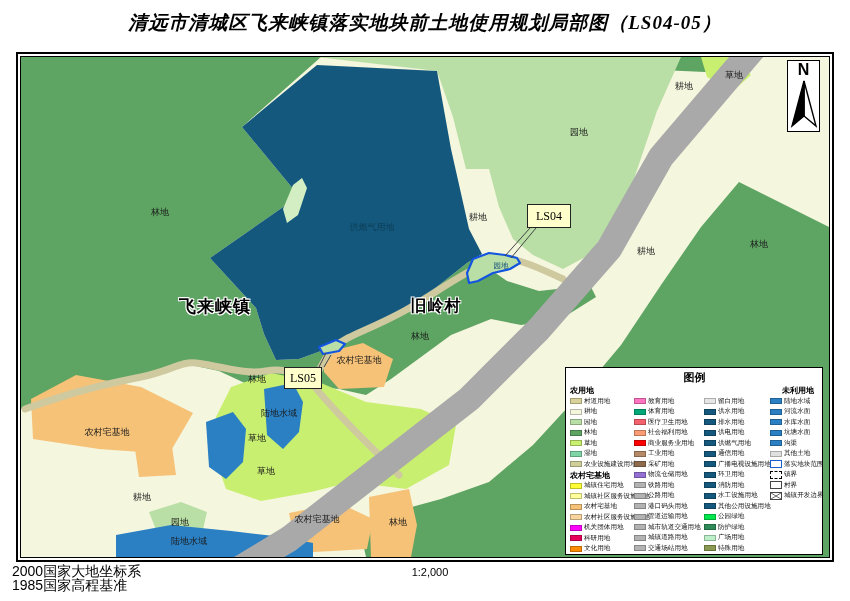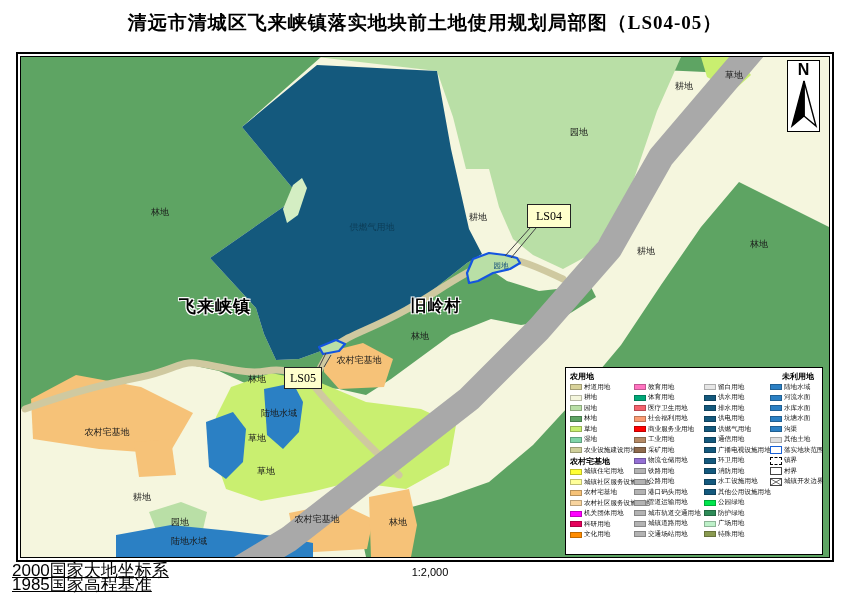--- a/index.html
+++ b/index.html
@@ -1,20 +1,20 @@
 <!DOCTYPE html>
 <html><head>
 <meta charset="utf-8">
 <style>
   html,body{margin:0;padding:0;background:#fff;}
   .page{position:relative;width:850px;height:601px;background:#ffffff;overflow:hidden;
         font-family:"Liberation Sans",sans-serif;}
   .title{position:absolute;left:0;top:10px;width:850px;text-align:center;
          font-family:"Liberation Serif",serif;font-weight:bold;font-size:19px;
-         letter-spacing:1px;color:#000;}
+         letter-spacing:1px;color:#000;font-style:italic;}
   
   .map-frame{position:absolute;left:16px;top:52px;width:818px;height:510px;
              border:2px solid #000;box-sizing:border-box;padding:2px;background:#fff;}
   .map-inner{position:relative;width:808px;height:500px;border:1px solid #000;
              box-sizing:content-box;overflow:hidden;background:#f5f6de;}
   .map-inner > svg{position:absolute;left:0;top:0;}
   
   .f-base{fill:#f5f6de;}
   .f-forest{fill:#5ea463;}
   .f-orchard{fill:#b9dfa6;}
@@ -62,21 +62,21 @@
   .swatch{width:12px;height:6px;flex:0 0 12px;margin-right:2px;box-sizing:border-box;
           border:0.5px solid rgba(0,0,0,.25);position:relative;}
   .swatch.outline-blue{background:#fff !important;border:1.6px solid #1760d6;height:8px;}
   .swatch.dashed{background:#fff !important;border:1.4px dashed #000;height:8px;}
   .swatch.outline{background:#fff !important;border:1px solid #444;height:8px;}
   .swatch.cross{background:#fff !important;border:1px solid #444;height:8px;}
   .swatch.cross svg{position:absolute;left:0;top:0;width:100%;height:100%;}
   .swatch.cross line{stroke:#444;stroke-width:1;}
   .legend-label{font-size:6.6px;white-space:nowrap;color:#111;}
   
-  .footer-datum{position:absolute;left:12px;top:564px;font-size:17px;line-height:14px;color:#000;text-decoration:underline;}
+  .footer-datum{position:absolute;left:12px;top:564px;font-size:14px;line-height:14px;color:#000;}
   .footer-scale{position:absolute;left:380px;top:566px;width:100px;text-align:center;
                 font-size:11px;color:#000;}
 </style>
 </head>
 <body>
 
 <div class="page">
 
   <div class="title">清远市清城区飞来峡镇落实地块前土地使用规划局部图（LS04-05）</div>
 
@@ -157,20 +157,21 @@
       <div class="north-box">
         <div class="north-n">N</div>
         <svg width="30" height="50" viewBox="0 0 30 50">
           <polygon points="15,2 3,47 15,37" fill="#000"></polygon>
           <polygon points="15,2 27,47 15,37" fill="#fff" stroke="#000" stroke-width="1.4"></polygon>
           <polygon points="15,2 3,47 15,37" fill="#000" stroke="#000" stroke-width="1.4"></polygon>
         </svg>
       </div>
 
       <div class="legend">
+        <div class="legend-title">图例</div>
         <div class="legend-cols" id="legend-cols">
             <div class="legend-col c1">
               <div class="legend-header">农用地</div>
               <div class="legend-item">
                 <span class="swatch" style="background: rgb(216, 210, 154);"></span>
                 <span class="legend-label">村道用地</span>
               </div>
               <div class="legend-item">
                 <span class="swatch" style="background: rgb(244, 246, 221);"></span>
                 <span class="legend-label">耕地</span>

